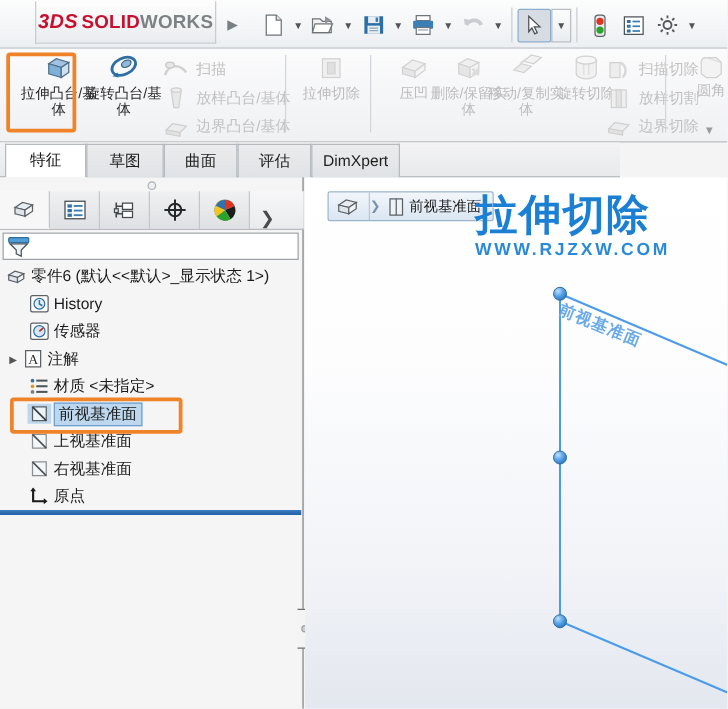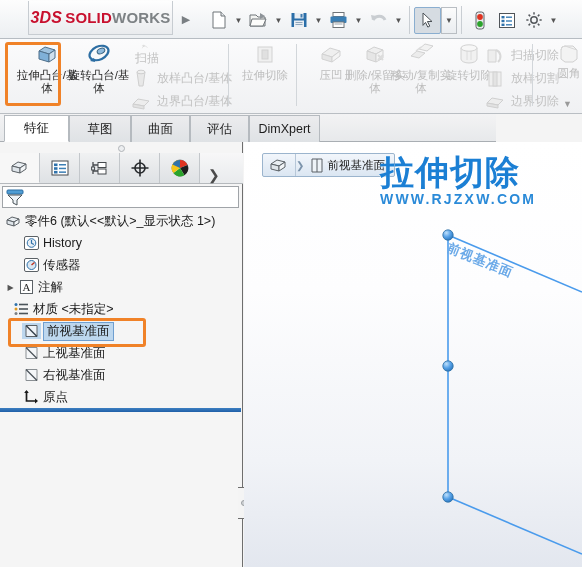--- a/index.html
+++ b/index.html
@@ -307,21 +307,21 @@
 
     <div class="rb-big" style="left:68px;">
       <svg width="28" height="26" viewBox="0 0 28 26">
         <ellipse cx="14" cy="11" rx="10" ry="6.5" fill="none" stroke="#2d6ea3" stroke-width="2.2" transform="rotate(-25 14 11)"></ellipse>
         <path d="M9 16l-4 3 5 1z" fill="#2d6ea3"></path>
         <ellipse cx="16" cy="9" rx="4" ry="2.6" fill="#8fbadd" stroke="#35617f" transform="rotate(-25 16 9)"></ellipse>
       </svg>
       <span class="lbl">旋转凸台/基体</span>
     </div>
 
-    <div class="rb-small" style="left:130px; top:5px;flex-direction:column;">
+    <div class="rb-small" style="left:130px; top:5px;">
       <svg width="22" height="20" viewBox="0 0 22 20">
         <path d="M2 14c3-9 12-9 17-2" fill="none" stroke="#d2d2d2" stroke-width="2"></path>
         <ellipse cx="6" cy="6" rx="3.5" ry="2.4" fill="#e5e5e5" stroke="#c8c8c8"></ellipse>
       </svg>
       <span class="lbl">扫描</span>
     </div>
     <div class="rb-small" style="left:130px; top:28px;">
       <svg width="22" height="20" viewBox="0 0 22 20">
         <path d="M7 3h8l-2 14H9z" fill="#e8e8e8" stroke="#cfcfcf"></path>
         <ellipse cx="11" cy="3" rx="4" ry="1.8" fill="#efefef" stroke="#cfcfcf"></ellipse>
@@ -536,21 +536,21 @@
         <span class="expander">▶</span>
         <span class="ticon">
           <svg width="17" height="16" viewBox="0 0 17 16">
             <rect x="2.5" y="1.5" width="12" height="13" fill="#fff" stroke="#5b6166"></rect>
             <text x="8.5" y="12" font-size="11" text-anchor="middle" fill="#2a2a2a" font-family="Liberation Serif, serif">A</text>
           </svg>
         </span>
         <span class="tlabel">注解</span>
       </div>
 
-      <div class="tnode" style="padding-left:12px;">
+      <div class="tnode" style="padding-left:22px;">
         <span class="ticon">
           <svg width="17" height="16" viewBox="0 0 17 16">
             <circle cx="3" cy="3.5" r="1.5" fill="#2f72ab"></circle>
             <circle cx="3" cy="8" r="1.5" fill="#e09a20"></circle>
             <circle cx="3" cy="12.5" r="1.5" fill="#7a7f83"></circle>
             <rect x="6" y="2.7" width="9" height="1.6" fill="#4b5459"></rect>
             <rect x="6" y="7.2" width="9" height="1.6" fill="#4b5459"></rect>
             <rect x="6" y="11.7" width="9" height="1.6" fill="#4b5459"></rect>
           </svg>
         </span>

